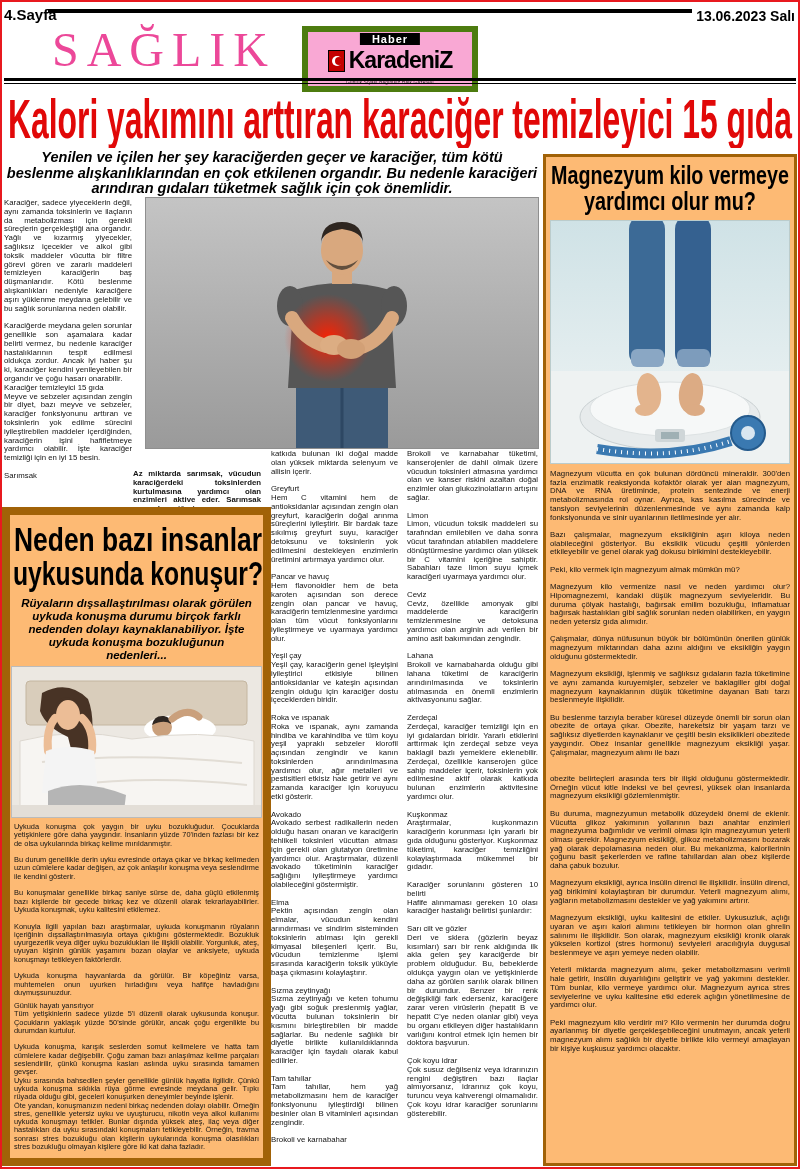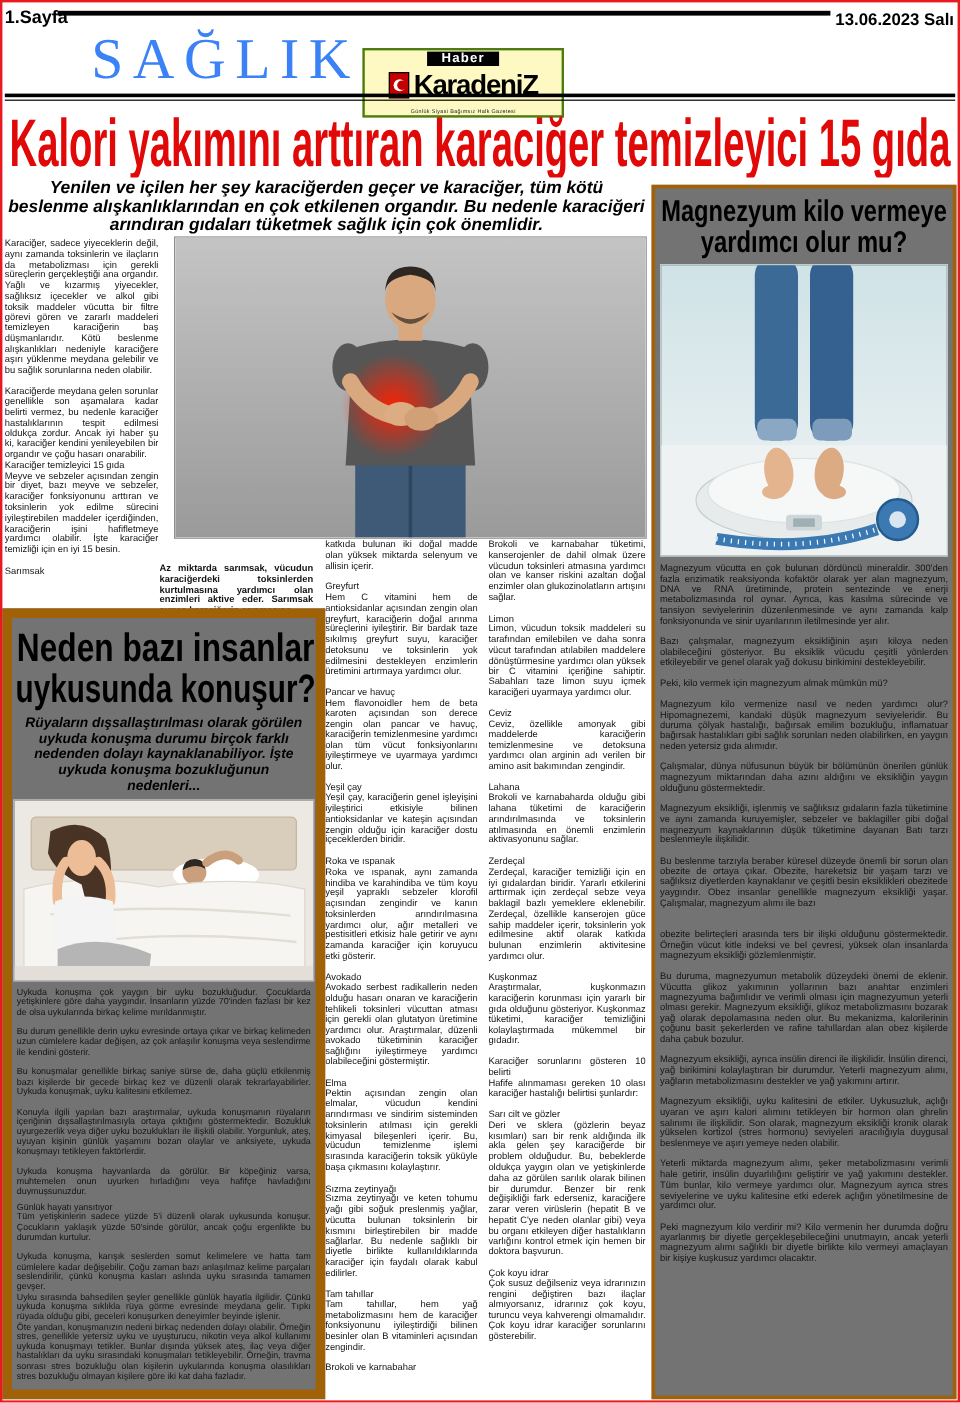--- a/index.html
+++ b/index.html
@@ -7,43 +7,43 @@
         font-family:"Liberation Sans",sans-serif;}
   .frame{position:absolute;inset:0;border:2px solid #e8191f;pointer-events:none;z-index:50;}
   .abs{position:absolute;}
   .rule{position:absolute;background:#000;}
   .bt{font-family:"Liberation Sans",sans-serif;color:#141414;text-align:justify;
       white-space:pre-line;overflow:hidden;}
   .bt-main{font-size:7.8px;line-height:8.8px;}
   .bt-box{font-size:7.4px;line-height:8.3px;}
   .bt-mag{font-size:7.8px;line-height:8.7px;}
   .standfirst{font-weight:bold;font-style:italic;text-align:center;color:#000;}
-  .serif-title{font-family:"Liberation Serif",serif;color:#3b82f6;text-align:right;}
-  .logo-box{position:absolute;left:302px;top:26px;width:164px;height:54px;border:2px solid #4d7c0f;
-            background:#fef9c3;margin-top:14px;}
+  .serif-title{font-family:"Liberation Serif",serif;color:#ec4899;text-align:center;}
+  .logo-box{position:absolute;left:302px;top:26px;width:164px;height:54px;border:6px solid #4d7c0f;
+            background:#f9a8d4;}
   .logo-banner{position:absolute;top:1px;left:50%;transform:translateX(-50%);background:#000;
                color:#fff;font-weight:bold;font-size:11px;padding:0 12px;letter-spacing:1px;}
   .logo-row{position:absolute;top:15px;left:4px;right:4px;display:flex;align-items:center;
             justify-content:center;gap:4px;}
   .flag{width:15px;height:20px;background:#c40000;border:1px solid #000;position:relative;overflow:hidden;}
   .flag .c1{position:absolute;left:3px;top:5px;width:10px;height:10px;border-radius:50%;background:#fff;}
   .flag .c2{position:absolute;left:6px;top:6px;width:8px;height:8px;border-radius:50%;background:#c40000;}
   .logo-name{font-weight:bold;font-size:23px;letter-spacing:-1px;color:#000;}
   .logo-tagline{position:absolute;bottom:1px;left:0;right:0;text-align:center;font-size:4.5px;
                 color:#222;letter-spacing:.3px;}
-  .story-box{position:absolute;background:#737373;border:8px solid #a16207;box-sizing:border-box;}
+  .story-box{position:absolute;background:#fdba74;border:8px solid #a16207;box-sizing:border-box;}
   .cols{display:flex;gap:6px;overflow:hidden;flex-direction:column;}
   .cols > div{flex:1;}
   svg{display:block;}
 </style>
 </head>
 <body>
 <div class="page">
 
-  <div class="abs" style="left:4px;top:6px;font-size:15px;font-weight:bold;color:#000;">1.Sayfa</div>
+  <div class="abs" style="left:4px;top:6px;font-size:15px;font-weight:bold;color:#000;">4.Sayfa</div>
   <div class="rule" style="left:48px;top:9px;width:644px;height:4px;"></div>
   <div class="abs" style="right:5px;top:8px;font-size:14px;font-weight:bold;color:#000;">13.06.2023 Salı</div>
 
   <div class="abs serif-title" style="left:28px;top:22px;width:272px;font-size:48px;letter-spacing:8px;">SAĞLIK</div>
   <div class="logo-box">
     <div class="logo-banner">Haber</div>
     <div class="logo-row">
       <span class="flag">
           <span class="c1"></span>
           <span class="c2"></span>

